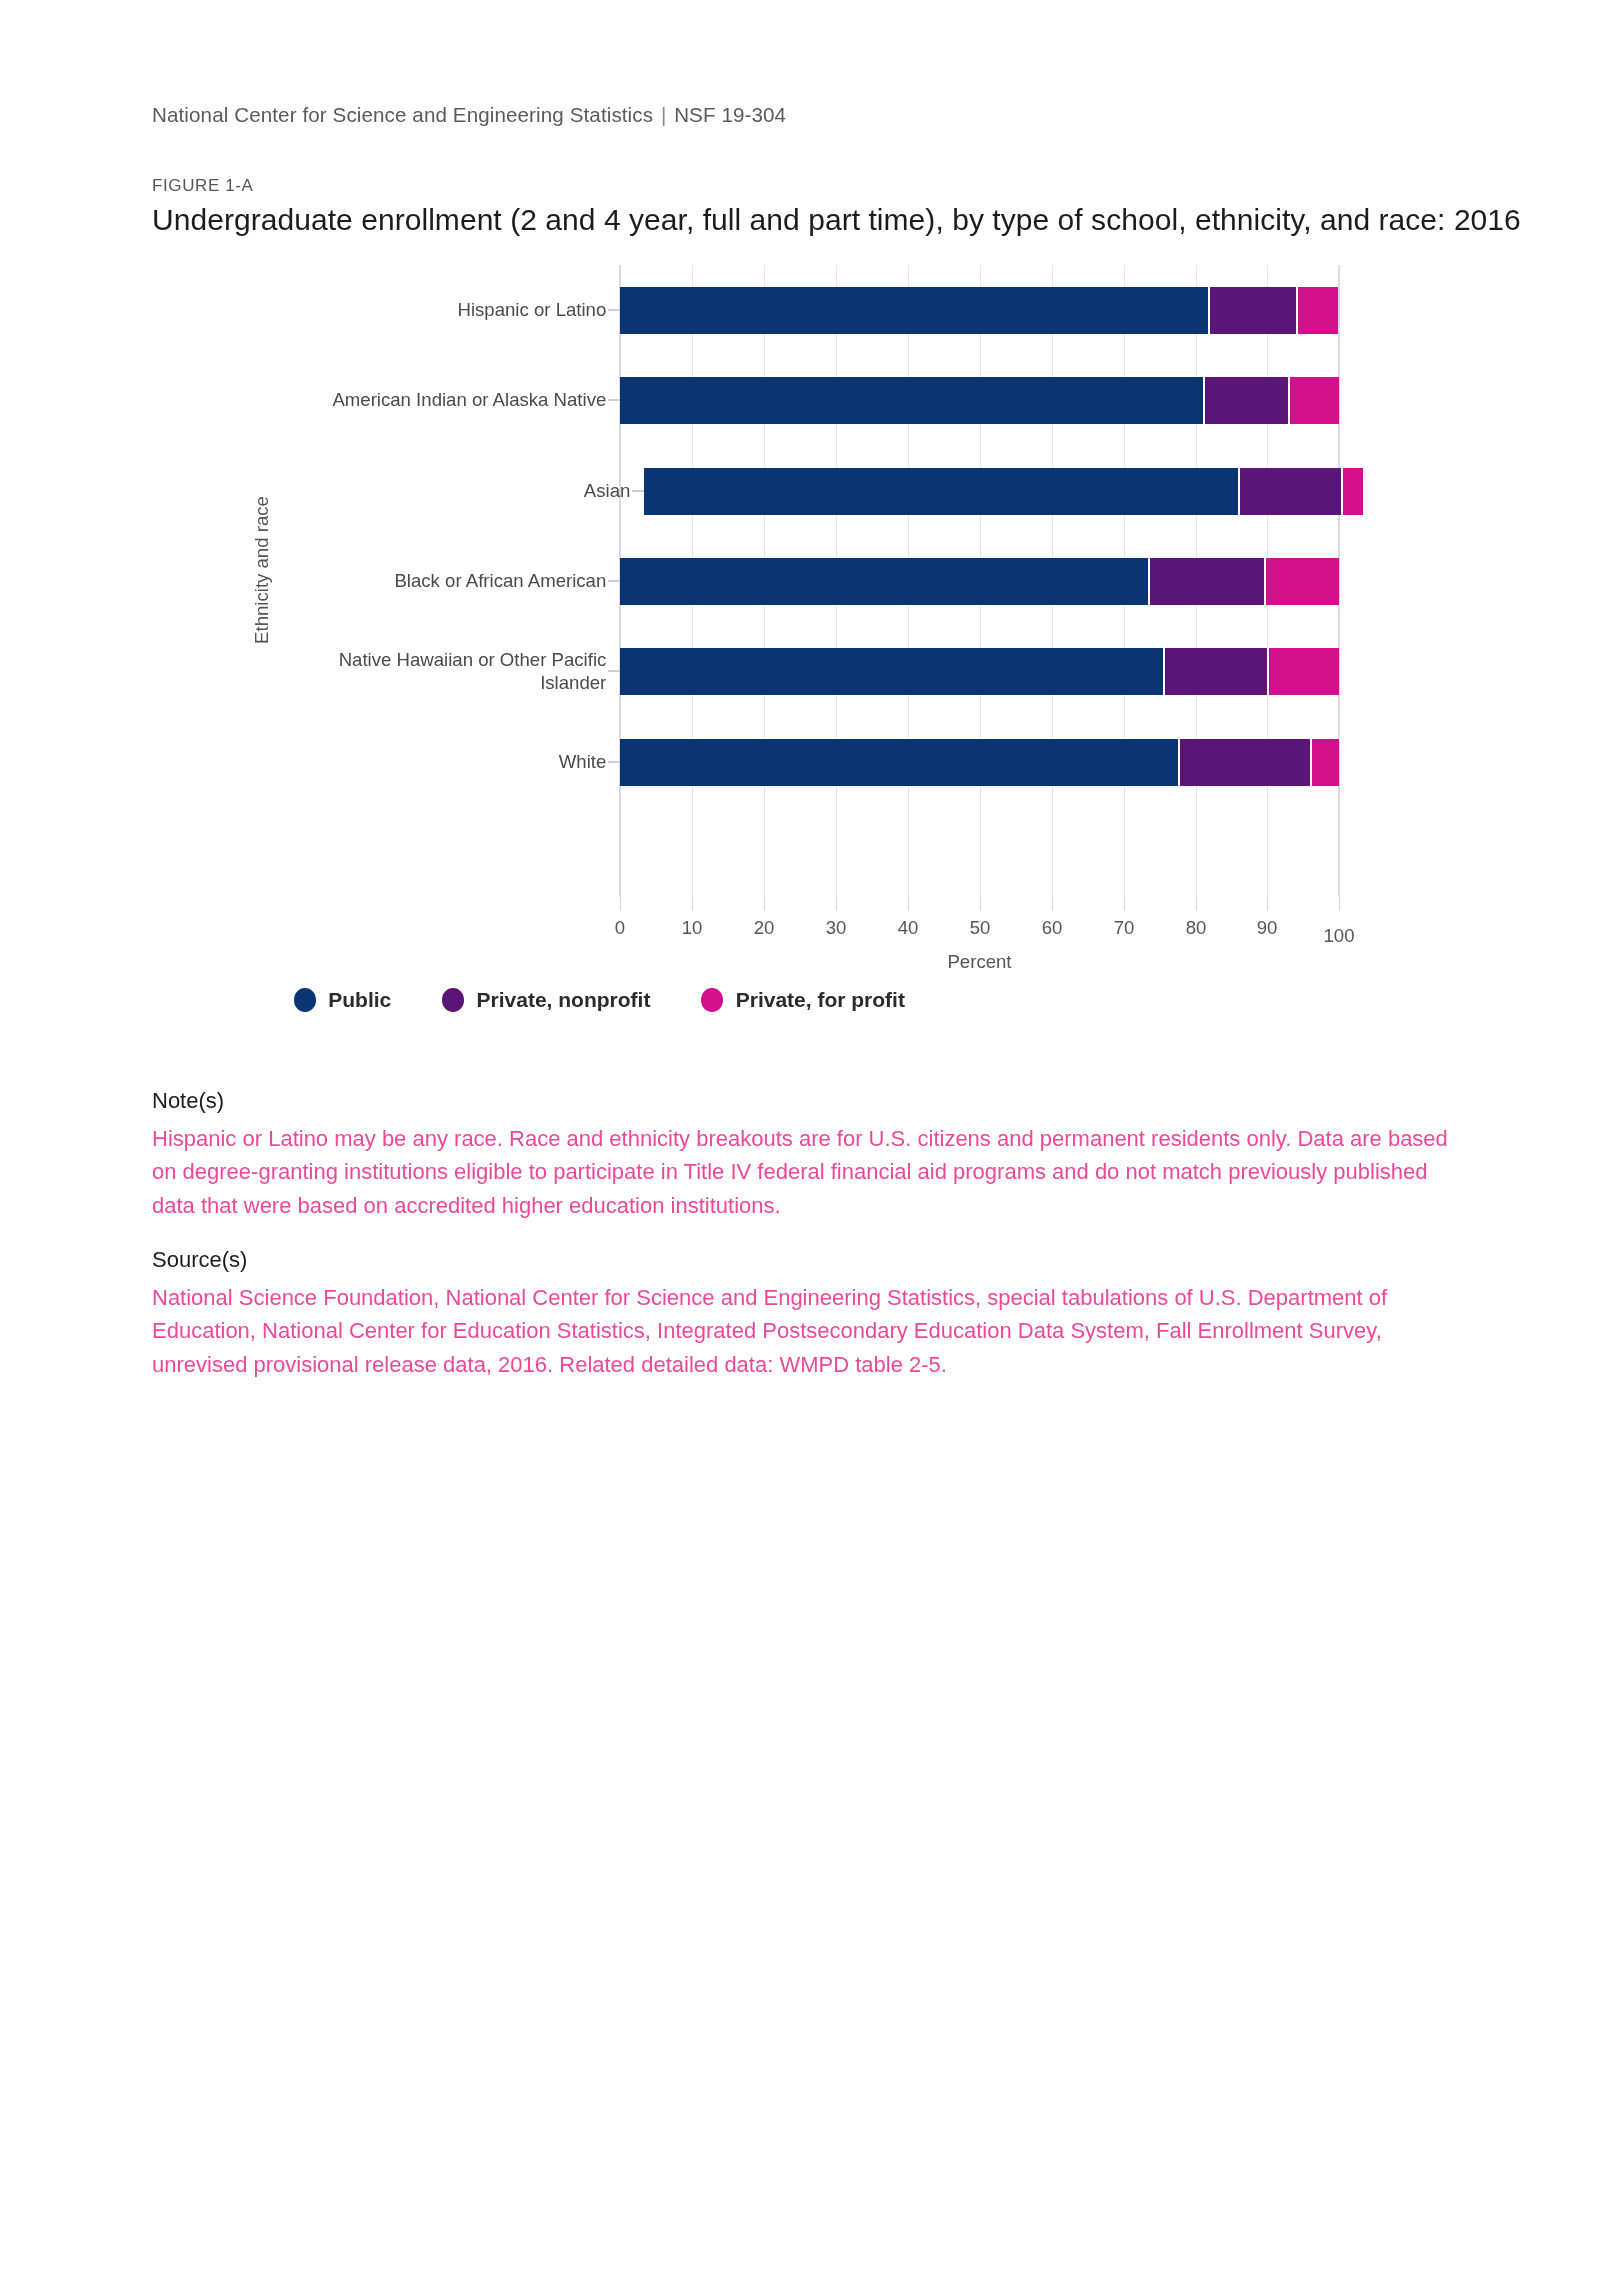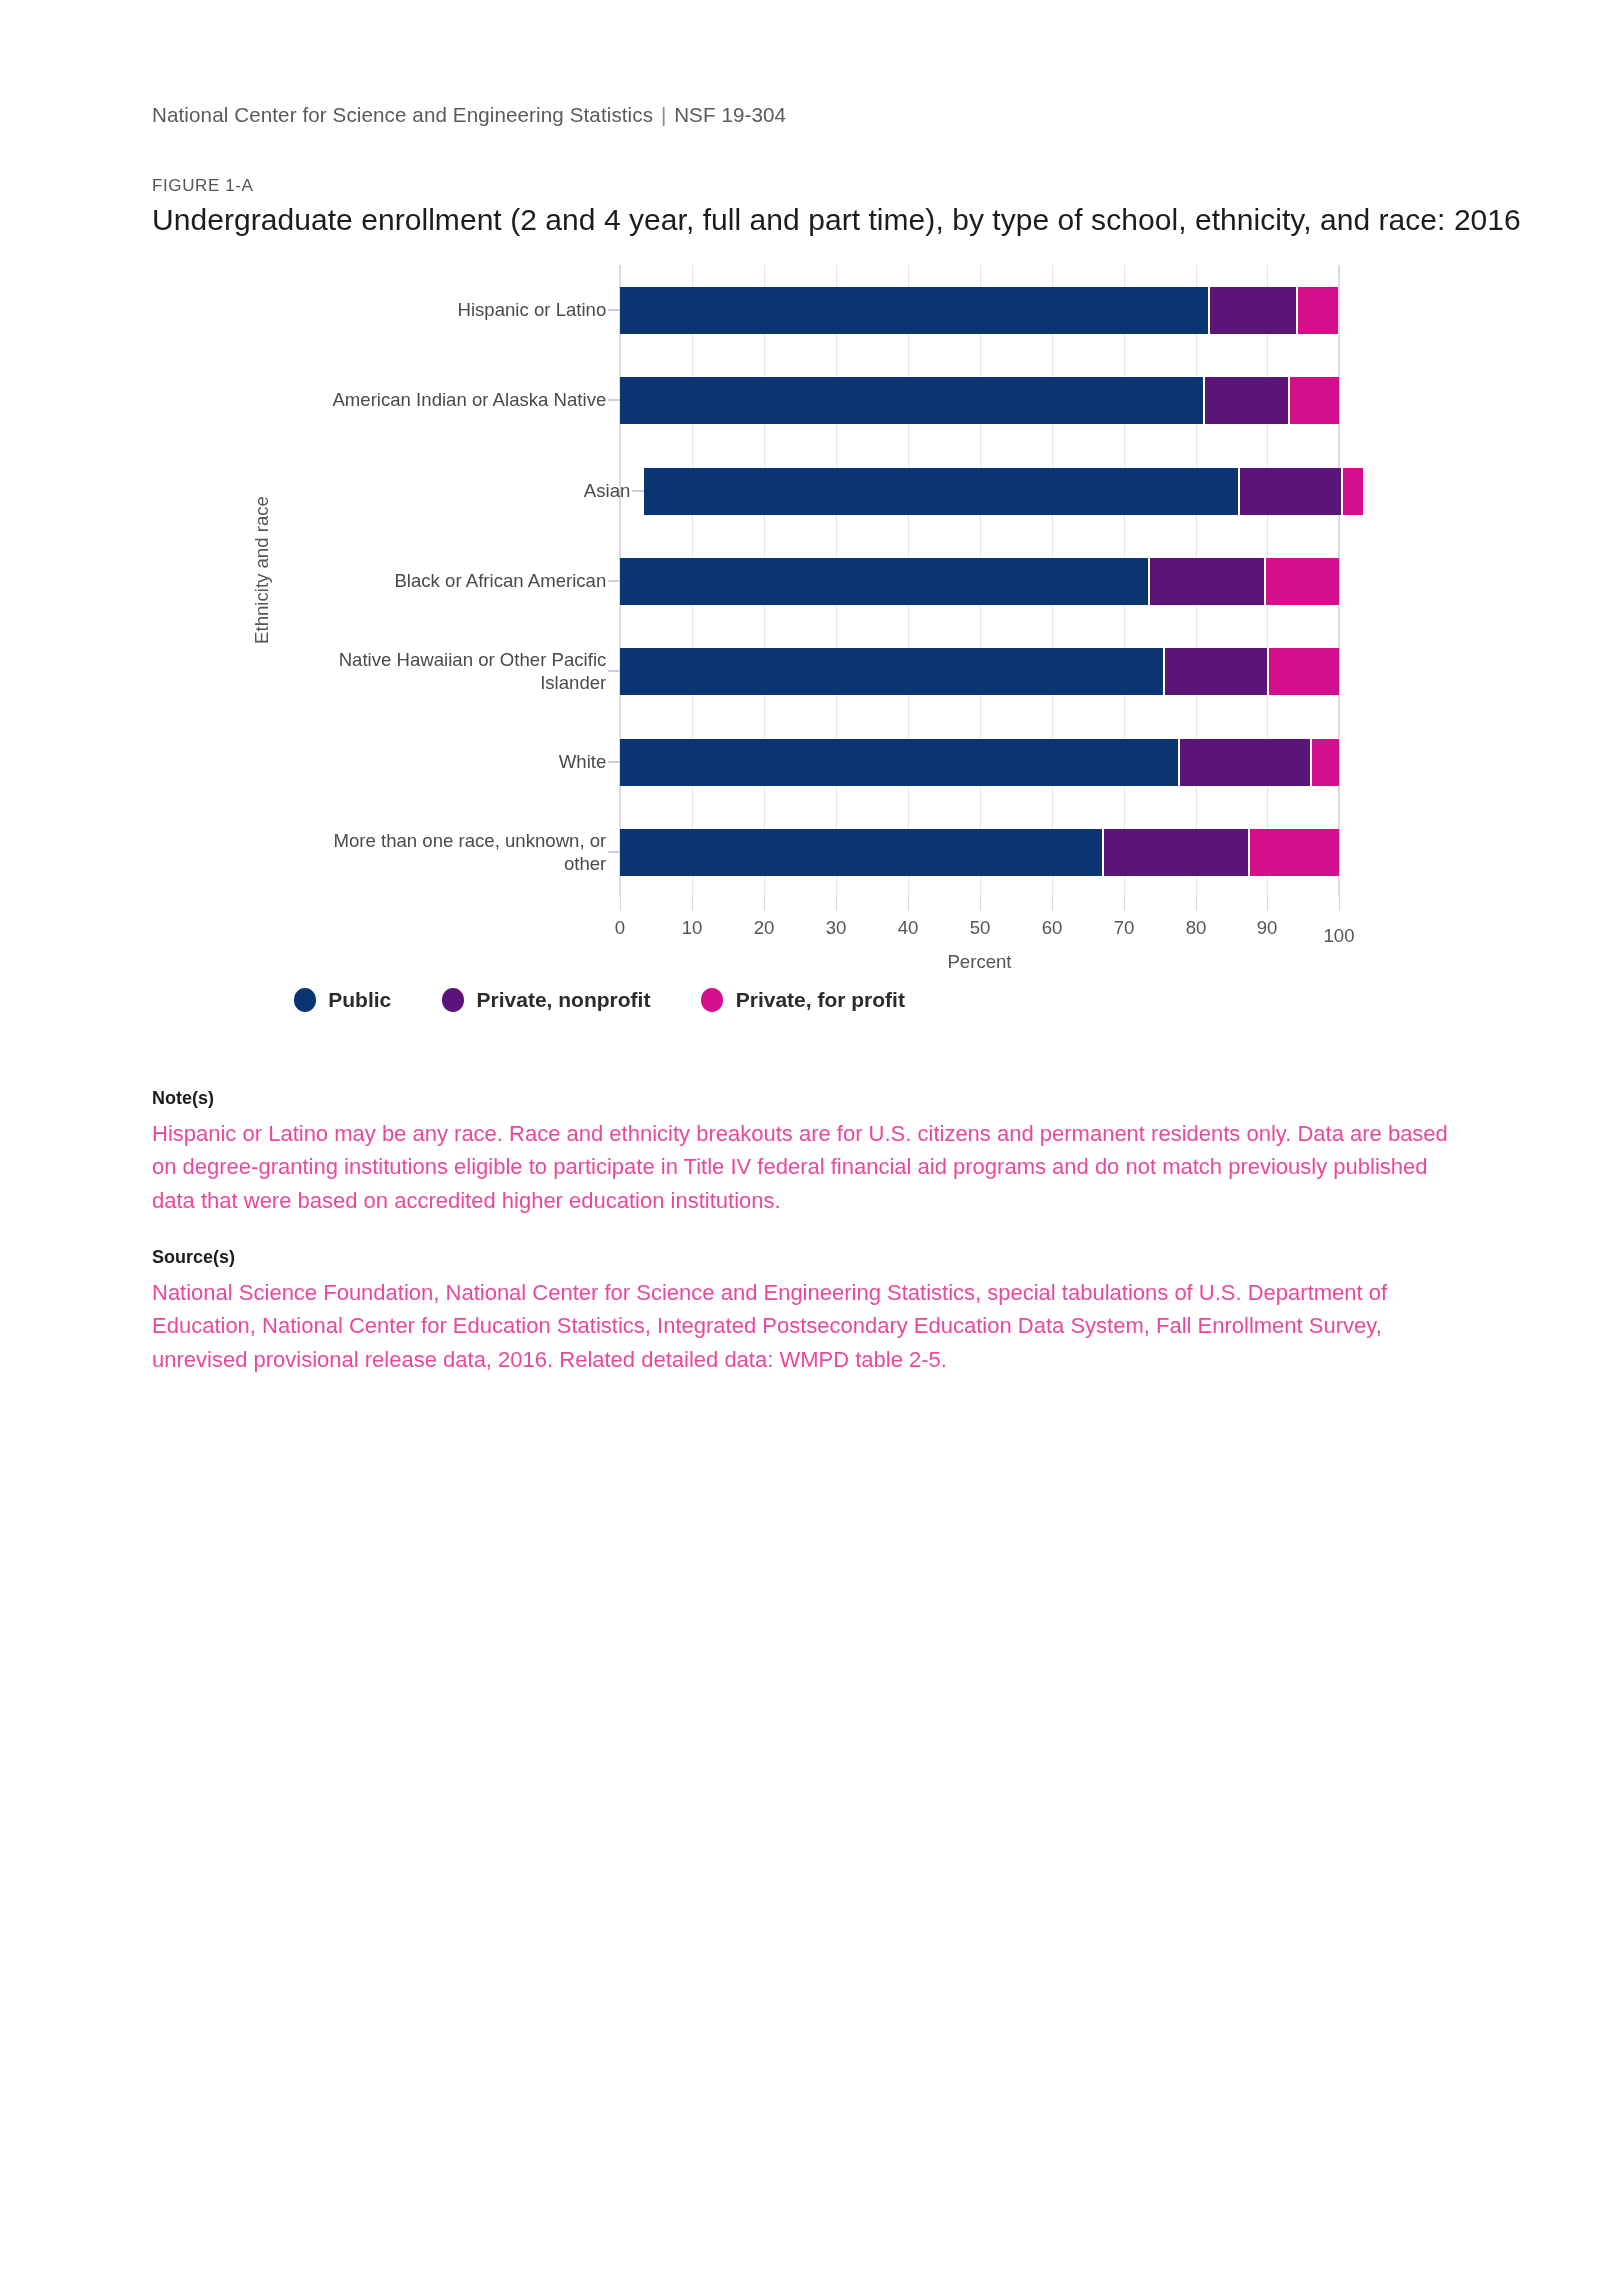--- a/index.html
+++ b/index.html
@@ -97,21 +97,21 @@
     position:absolute; left:294px; top:988px;
     display:flex; align-items:center; gap:51px;
   }
   .lg-item { display:flex; align-items:center; gap:12.7px; }
   .lg-dot { width:21.6px; height:23.5px; border-radius:50%; display:block; }
   .lg-text { font-size:21px; font-weight:bold; color:#2b2b2b; }
 
   
   .notes-block { position:absolute; left:152px; top:1088px; width:1304px; }
   .nb-head {
-    font-size:18px; font-weight:bold; color:#1c1c1c; margin-bottom:7.8px;
+    font-size:22px; font-weight:normal; color:#1c1c1c; margin-bottom:7.8px;
   }
   .nb-body {
     font-size:22px; color:#ec4899; line-height:1.52;
     margin-bottom:25.5px;
   }
   .src-block { position:absolute; left:152px; top:1247px; width:1304px; }
 </style>
 </head>
 <body>
 
@@ -188,30 +188,20 @@
               <div class="seg" style="width: 72px; background: rgb(212, 15, 140);"></div>
             </div>
           </div>
           <div class="row" style="top: 452px; height: 90px;">
             <div class="cat-label">White</div>
             <div class="tick-mark"></div>
             <div class="bar">
               <div class="seg" style="width: 559px; background: rgb(11, 53, 114);"></div>
               <div class="seg" style="width: 132px; background: rgb(91, 20, 120);"></div>
               <div class="seg" style="width: 29px; background: rgb(212, 15, 140);"></div>
-            </div>
-          </div>
-          <div class="row" style="top: 542px; height: 90px;">
-            <div class="cat-label">More than one race, unknown, or
-other</div>
-            <div class="tick-mark"></div>
-            <div class="bar">
-              <div class="seg" style="width: 482px; background: rgb(11, 53, 114);"></div>
-              <div class="seg" style="width: 146px; background: rgb(91, 20, 120);"></div>
-              <div class="seg" style="width: 91px; background: rgb(212, 15, 140);"></div>
             </div>
           </div>
         </div>
     </div>
 
     <div class="x-axis" id="x-axis">
         <div class="xtick" style="left: 0px;"></div>
         <div class="xtlabel" style="left: 0px;">0</div>
         <div class="xtick" style="left: 72px;"></div>
         <div class="xtlabel" style="left: 72px;">10</div>

